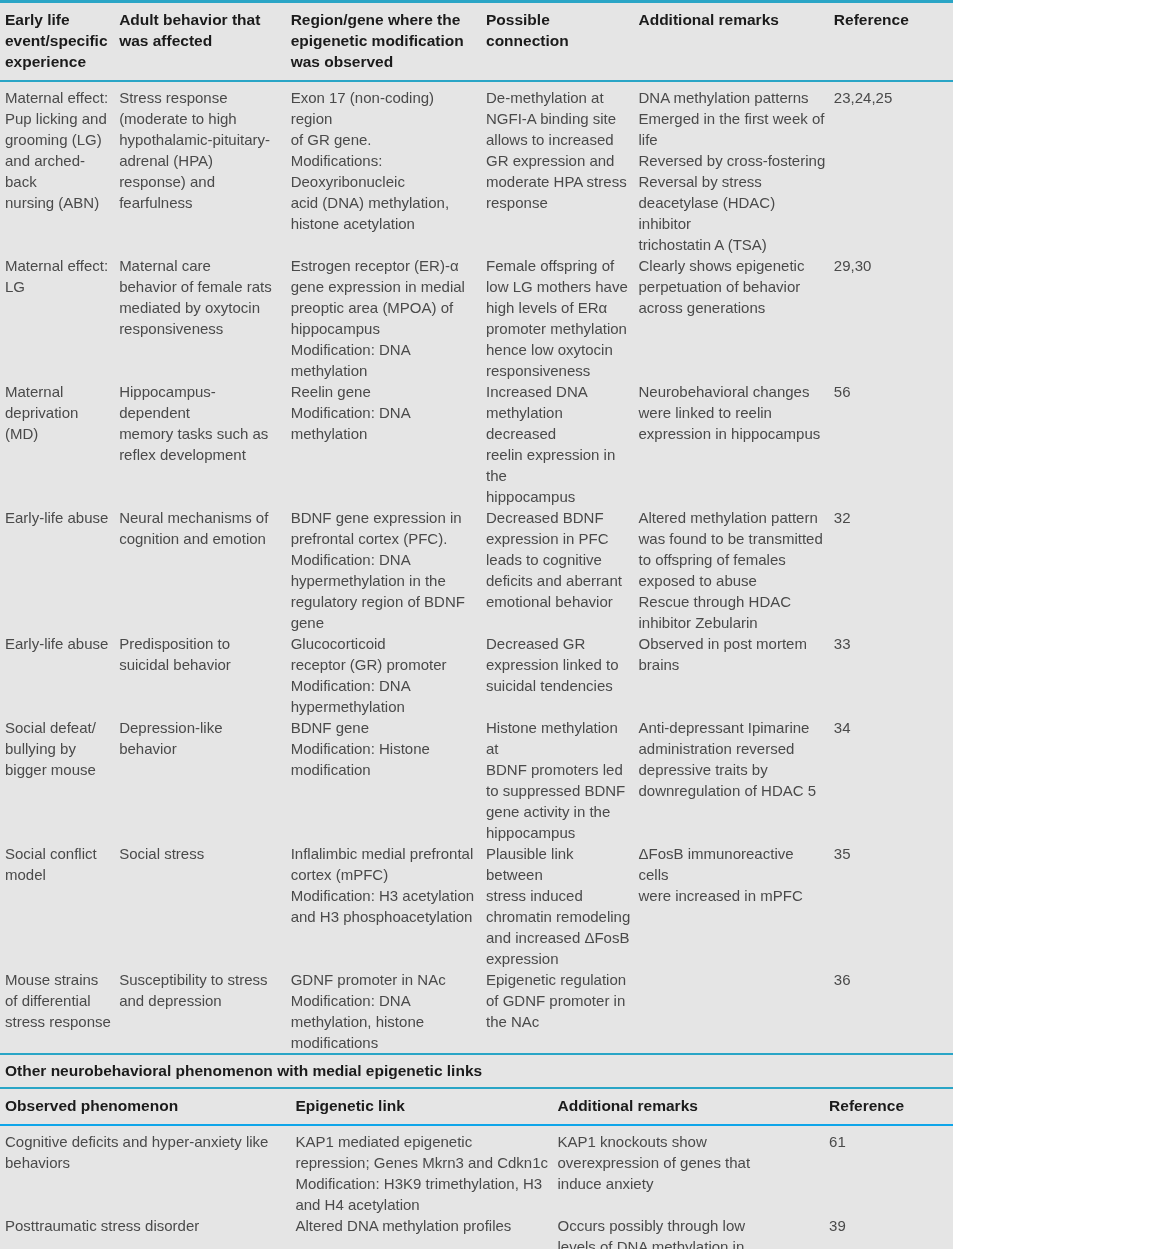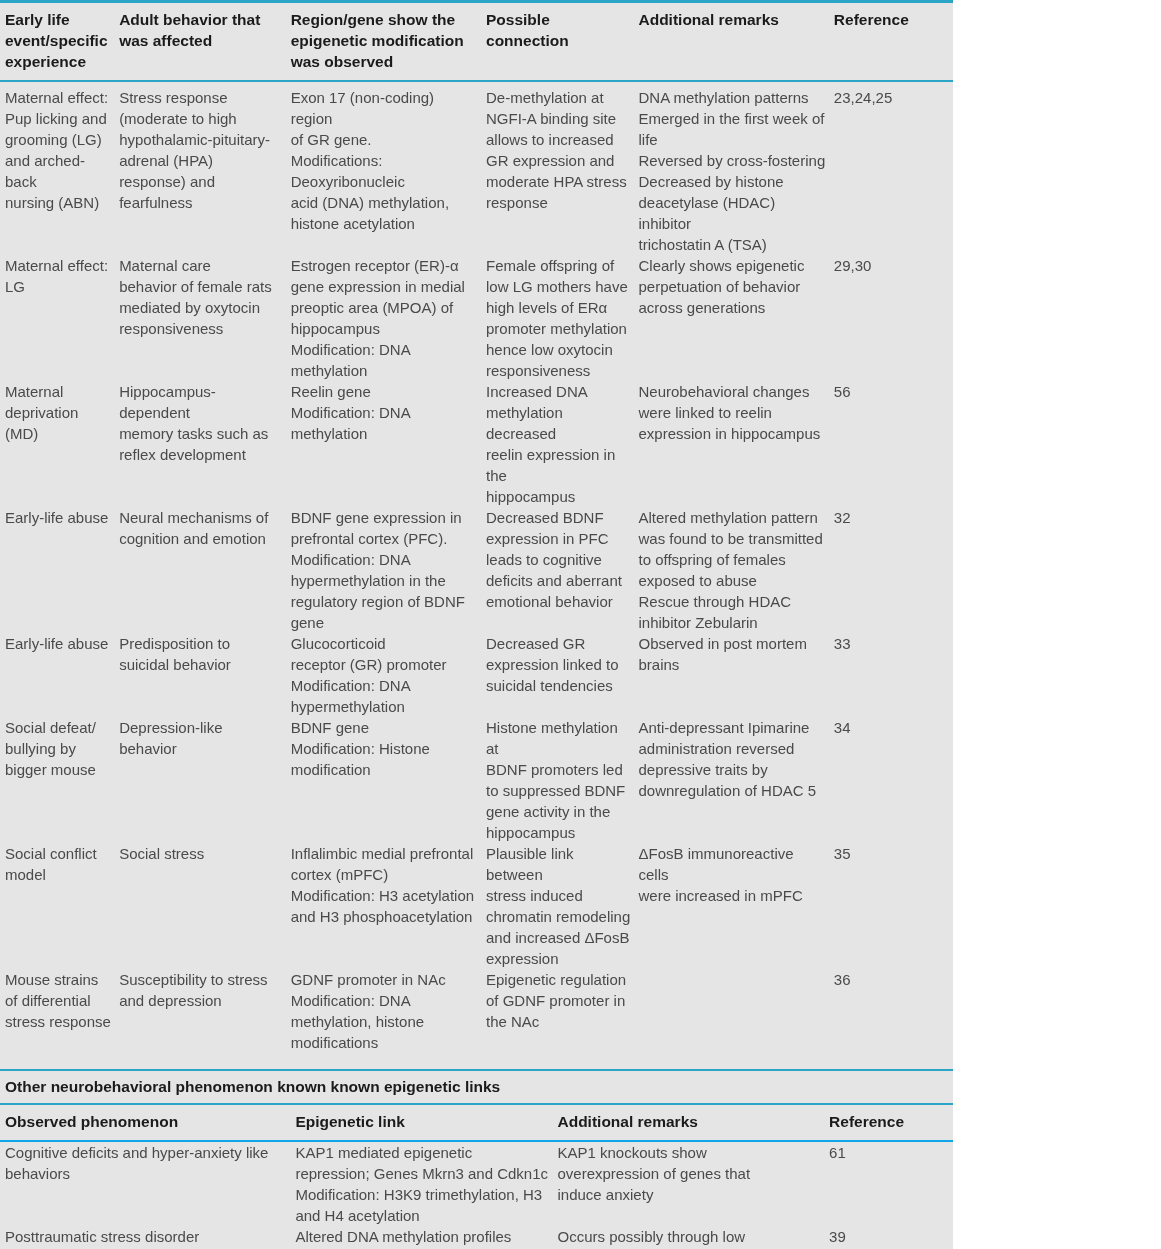--- a/index.html
+++ b/index.html
@@ -24,33 +24,33 @@
     font-weight:bold;
     color:#1b1b1b;
     font-size:15.5px;
     padding-top:6px;
     padding-bottom:8px;
   }
   th:first-child,td:first-child{padding-left:5px;}
   .t1{border-top:3px solid #2aa5c6;border-bottom:2px solid #2aa5c6;}
   .t1 thead tr{border-bottom:2px solid #2aa5c6;}
   .t1 tbody tr:first-child td{padding-top:5px;}
-  .t1 tbody tr:last-child td{padding-bottom:16px;}
+  .t1 tbody tr:last-child td{padding-bottom:0;}
   td.ref{text-align:left;padding-right:40px;}
   .section-title{
     font-weight:bold;
     color:#1b1b1b;
     font-size:15.5px;
     line-height:21px;
     padding:5px 0 6px 5px;
     border-bottom:2px solid #2aa5c6;
   }
   .t2 thead tr{border-bottom:2px solid #0ea5e9;}
   .t2{border-bottom:3px solid #2aa5c6;}
-  .t2 tbody tr:first-child td{}
+  .t2 tbody tr:first-child td{padding-top:5px;}
   .t2 tbody tr:last-child td{padding-bottom:5px;}
 </style>
 </head>
 <body>
 
 <div class="page">
 
   <table class="t1">
     <colgroup>
       <col style="width:12.5%">
@@ -60,21 +60,21 @@
         <col style="width:20.5%">
         <col style="width:12.5%">
     </colgroup>
     <thead>
       <tr>
         <th>Early life
 event/specific
 experience</th>
         <th>Adult behavior that
 was affected</th>
-        <th>Region/gene show the
+        <th>Region/gene where the
 epigenetic modification
 was observed</th>
         <th>Possible connection</th>
         <th>Additional remarks</th>
         <th>Reference</th>
       </tr>
     </thead>
     <tbody id="t1-body">
         <tr>
           <td>Maternal effect:
@@ -96,21 +96,21 @@
 histone acetylation</td>
           <td>De-methylation at
 NGFI-A binding site
 allows to increased
 GR expression and
 moderate HPA stress
 response</td>
           <td>DNA methylation patterns
 Emerged in the first week of life
 Reversed by cross-fostering
-Decreased by histone
+Reversal by stress
 deacetylase (HDAC) inhibitor
 trichostatin A (TSA)</td>
           <td class="ref">23,24,25</td>
         </tr>
         <tr>
           <td>Maternal effect:
 LG</td>
           <td>Maternal care
 behavior of female rats
 mediated by oxytocin
@@ -237,21 +237,21 @@
 modifications</td>
           <td>Epigenetic regulation
 of GDNF promoter in
 the NAc</td>
           <td></td>
           <td class="ref">36</td>
         </tr>
       </tbody>
   </table>
 
-  <div class="section-title">Other neurobehavioral phenomenon known known epigenetic links</div>
+  <div class="section-title">Other neurobehavioral phenomenon with medial epigenetic links</div>
 
   <table class="t2">
     <colgroup>
       <col style="width:31%">
         <col style="width:27.5%">
         <col style="width:28.5%">
         <col style="width:13%">
     </colgroup>
     <thead>
       <tr>

